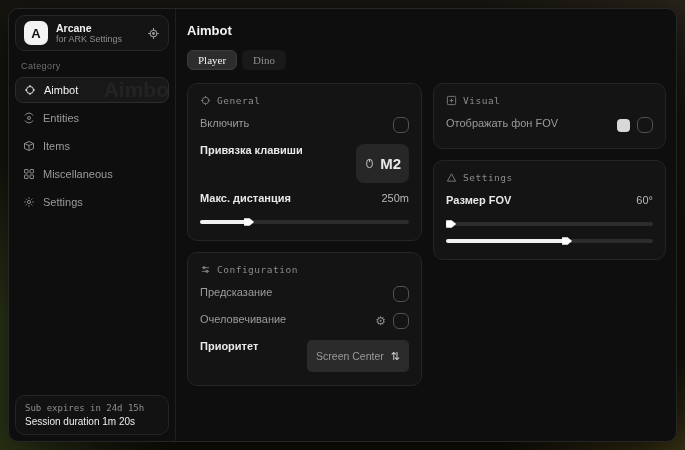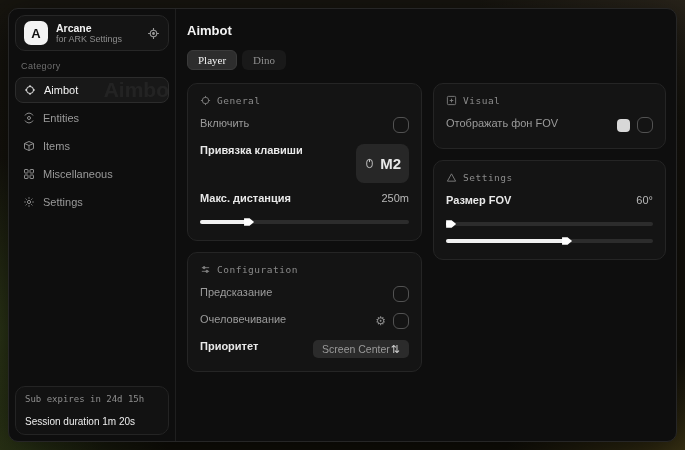--- a/index.html
+++ b/index.html
@@ -72,21 +72,21 @@
   .nav-item.active .ic { color:#e6e6e6; }
   .ghost {
     position:absolute; right:-8px; top:50%; transform:translateY(-50%);
     font-size:21px; font-weight:bold; color:rgba(255,255,255,.05);
     pointer-events:none; white-space:nowrap;
   }
   .footer-card {
     border:1px solid #242424; background:#121212;
     border-radius:10px;
     padding:7px 9px;
-    display:flex; flex-direction:column; gap:12px;
+    display:flex; flex-direction:column; gap:3px;
   }
   .footer-mono { font-family:"DejaVu Sans Mono", monospace; font-size:9px; color:#8e8e8e; }
   .footer-bold { font-size:10px; font-weight:normal; color:#ededed; }
   
   .main { flex:1; padding:12px 11px; position:relative; }
   .page-title { font-size:13px; font-weight:bold; color:#f4f4f4; margin:2px 0 12px 0; }
   .tabs { display:flex; gap:5px; margin-bottom:13px; }
   .tab {
     border:none; border-radius:6px;
     font-family:Liberation Serif, serif; font-size:11px;
@@ -130,23 +130,23 @@
   .swatch { width:13px; height:13px; border-radius:4px; background:#d8d8d8; cursor:pointer; }
   .keybind {
     display:flex; align-items:center; gap:5px;
     background:#272727; border-radius:8px;
     padding:11px 8px;
     font-size:15px; font-weight:bold; color:#e8e8e8;
     cursor:pointer;
   }
   .keybind .ic { display:flex; color:#cfcfcf; }
   .dropdown {
-    display:flex; align-items:center; gap:1px;
+    display:flex; align-items:center; gap:7px;
     background:#2b2b2b; border-radius:5px;
-    padding:3px 9px;
+    padding:10px 9px;
     font-size:10.5px; color:#9a9a9a;
     cursor:pointer;
   }
   .dropdown .arrows { color:#d0d0d0; font-size:11px; line-height:1; }
   .mini-gear { color:#8a8a8a; font-size:12px; line-height:1; cursor:pointer; }
   .slider { position:relative; height:10px; margin-top:-2px; cursor:pointer; }
   .slider-track {
     position:absolute; left:0; right:0; top:3px; height:4px;
     background:#2c2c2c; border-radius:2px;
   }

